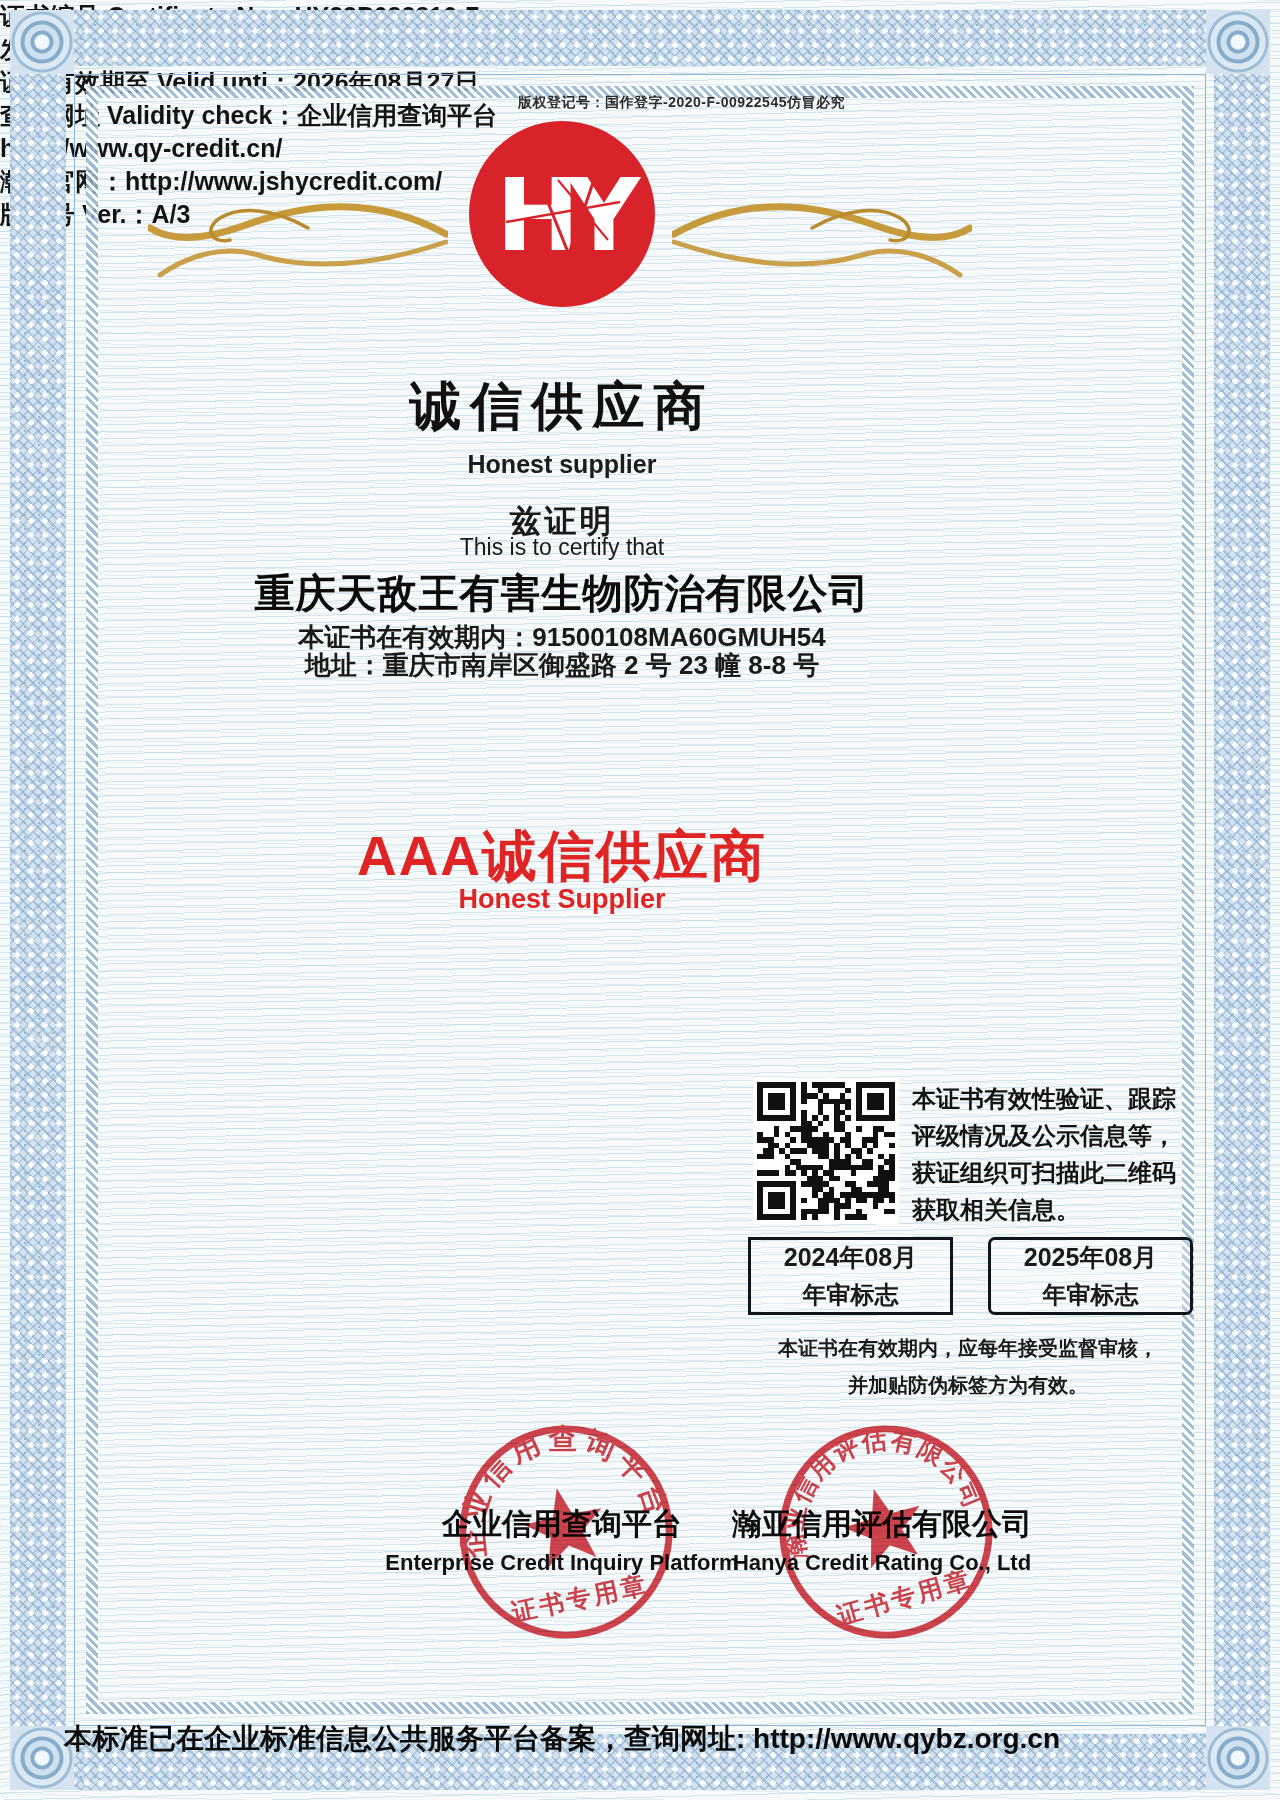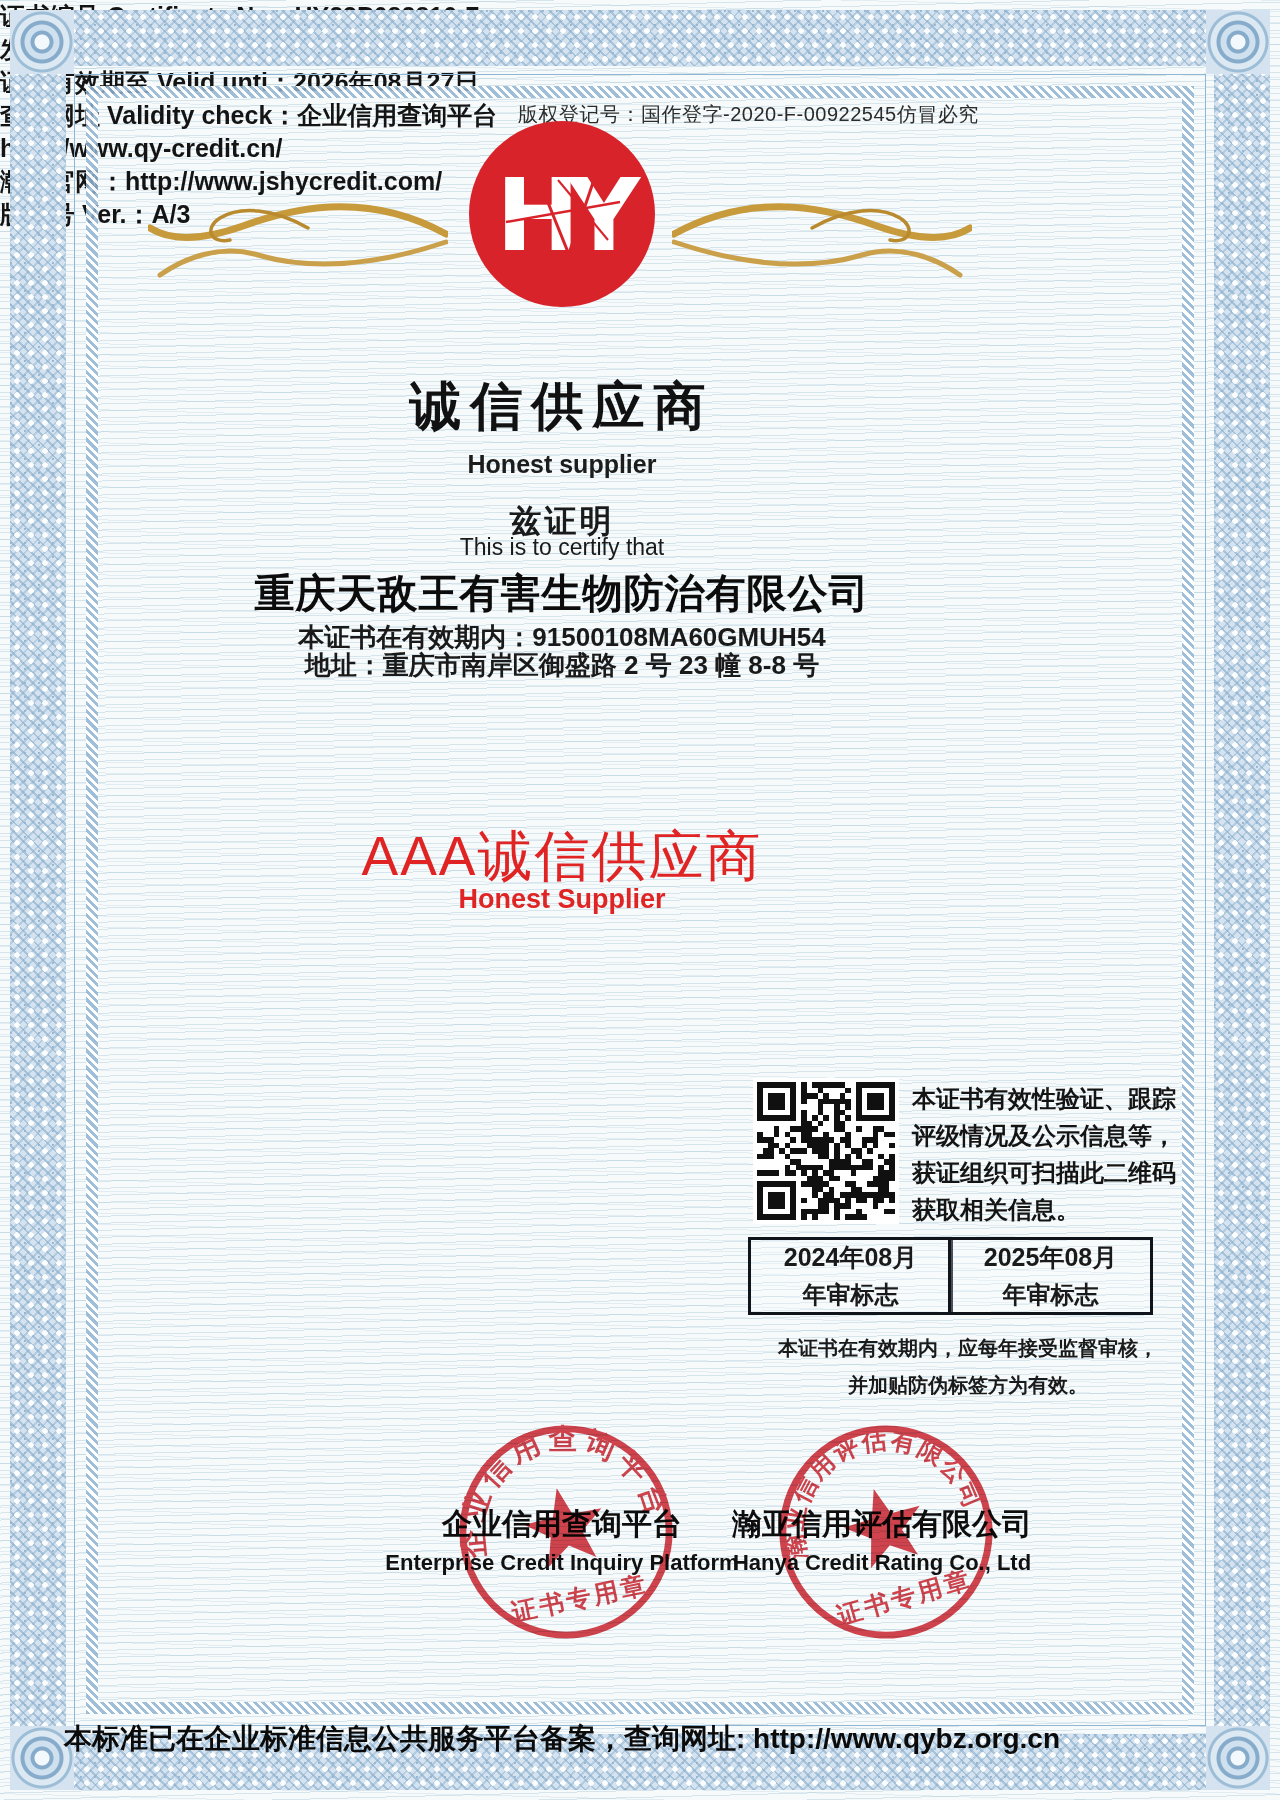--- a/index.html
+++ b/index.html
@@ -29,41 +29,41 @@
       radial-gradient(circle at 50% 50%, #f2f8fc 0 7px, #87accb 8px 11px, #cfe0ee 12px 17px, #87accb 18px 21px, #dcE9f2 22px 27px, #9dbdd6 28px 30px, #d4e3ef 31px);
     }
   .corner.tl{left:10px;top:10px;} .corner.tr{right:10px;top:10px;}
   .corner.bl{left:10px;bottom:10px;} .corner.br{right:10px;bottom:10px;}
   .frame-line{position:absolute;inset:74px;border:1px solid #8fb6d2;pointer-events:none;}
   .frame-orn{position:absolute;inset:86px;border:12px solid;pointer-events:none;
     border-image:repeating-linear-gradient(45deg, rgba(145,180,210,.85) 0 3px, rgba(255,255,255,.95) 3px 6px) 12;}
   
   .abs{position:absolute;}
   .center-line{position:absolute;left:0;width:1124px;text-align:center;}
-  .copyright{left:518px;top:94px;font-size:20px;font-weight:400;color:#2b2b2b;letter-spacing:.5px;margin-top:7px;}
+  .copyright{left:518px;top:94px;font-size:14px;font-weight:700;color:#2b2b2b;letter-spacing:.5px;}
   .title-cn{top:372px;font-size:52px;font-weight:700;letter-spacing:9px;color:#111;}
   .title-en{top:450px;font-size:25px;font-weight:600;color:#1c1c1c;}
   .certify-cn{top:500px;font-size:32px;font-weight:600;letter-spacing:3px;}
   .certify-en{top:534px;font-size:23px;font-weight:500;}
   .company{top:566px;font-size:40px;font-weight:800;letter-spacing:1px;color:#0c0c0c;}
   .credit{top:620px;font-size:26px;font-weight:700;}
   .address{top:648px;font-size:26px;font-weight:700;}
-  .rating-cn{top:820px;font-size:55px;font-weight:400;color:#e02424;letter-spacing:2px;}
+  .rating-cn{top:820px;font-size:55px;font-weight:700;color:#e02424;letter-spacing:2px;}
   .rating-en{top:884px;font-size:27px;font-weight:600;color:#e02424;}
   .details{left:106px;top:1088px;width:560px;}
   .detail-line{font-size:25px;font-weight:600;line-height:33px;white-space:nowrap;color:#141414;}
   .qr{left:753px;top:1078px;width:138px;height:138px;padding:4px;background:#fff;
       display:grid;grid-template-columns:repeat(25,1fr);grid-template-rows:repeat(25,1fr);}
   .qm{background:#fff;} .qm.on{background:#101010;}
   .qr-note{left:912px;top:1080px;width:292px;font-size:24px;font-weight:600;line-height:37px;white-space:pre-line;color:#141414;}
   .mark-box{position:absolute;top:1237px;width:199px;height:72px;border:3px solid #10151c;
       display:flex;flex-direction:column;align-items:center;justify-content:center;gap:5px;background:rgba(255,255,255,.25);}
   .mark-box .p{font-size:25px;font-weight:600;}
   .mark-box .l{font-size:24px;font-weight:600;}
-  .box1{left:748px;} .box2{left:948px;}
+  .box1{left:748px;} .box2{left:988px;border-radius:7px;}
   .sup-note{left:728px;top:1330px;width:480px;text-align:center;font-size:20px;font-weight:600;line-height:37px;white-space:pre-line;}
   .org-cn{top:1504px;width:500px;text-align:center;font-size:30px;font-weight:800;position:absolute;color:#0d0d0d;}
   .org-en{top:1550px;width:500px;text-align:center;font-size:22px;font-weight:700;position:absolute;color:#111;}
   .seal{position:absolute;width:228px;height:228px;opacity:.85;mix-blend-mode:multiply;}
   .seal-left{left:452px;top:1418px;transform:rotate(-12deg);}
   .seal-right{left:772px;top:1418px;transform:rotate(-16deg);}
   .footer-line{top:1720px;font-size:28px;font-weight:700;color:#0b0b0b;}
   .logo{left:468px;top:120px;position:absolute;}
   .flourish{position:absolute;top:182px;}
   .fl-left{left:148px;} .fl-right{left:672px;transform:scaleX(-1);}

